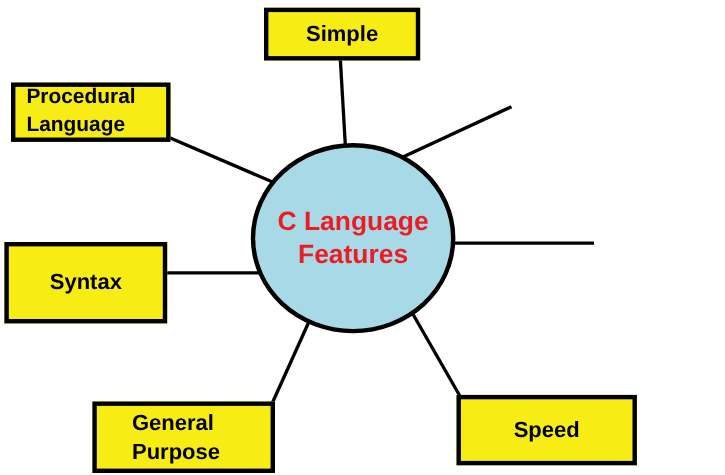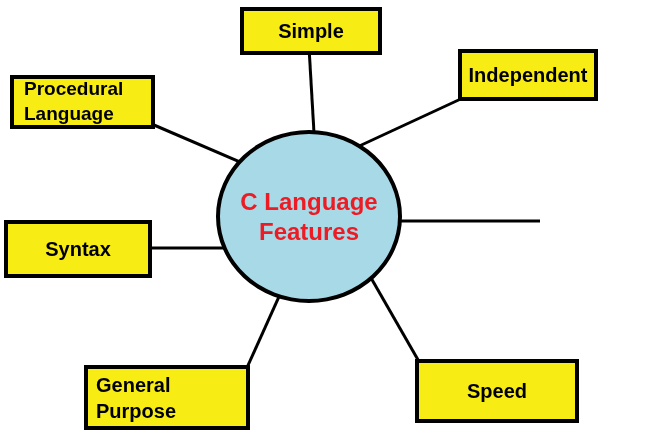--- a/index.html
+++ b/index.html
@@ -16,21 +16,21 @@
     left: 0; top: 0;
     width: 659px; height: 432px;
     z-index: 0;
   }
   .connectors line {
     stroke: var(--connector, #000000);
     stroke-width: 3;
   }
   .center-node {
     position: absolute;
-    left: 216px; top: 130px;
+    left: 228px; top: 130px;
     width: 186px; height: 173px;
     box-sizing: border-box;
     background: var(--center-fill, #A8D9E6);
     border: 4px solid var(--center-border, #000000);
     border-radius: 50%;
     z-index: 1;
     display: flex;
     align-items: center;
     justify-content: center;
     text-align: center;
@@ -55,22 +55,22 @@
     color: var(--node-text, #000000);
   }
   .node-box .lbl { white-space: pre-line; line-height: 1.3; }
   .node-box.centered { justify-content: center; text-align: left; }
   .node-box.leftal { justify-content: flex-start; text-align: left; }
 
   .box-simple      { left: 240px; top: 7px;   width: 142px; height: 48px; }
   .box-independent { left: 458px; top: 49px;  width: 140px; height: 52px; }
   .box-procedural  { left: 10px;  top: 75px;  width: 145px; height: 54px; padding-left: 10px; font-size: 19px; }
   .box-library     { left: 525px; top: 192px; width: 131px; height: 58px; }
-  .box-syntax      { left: 4px;   top: 220px; width: 148px; height: 58px; }
-  .box-general     { left: 84px;  top: 365px; width: 166px; height: 65px; padding-left: 8px; }
+  .box-syntax      { left: 4px;   top: 220px; width: 148px; height: 74px; }
+  .box-general     { left: 84px;  top: 365px; width: 166px; height: 65px; padding-left: 32px; }
   .box-speed       { left: 415px; top: 359px; width: 164px; height: 64px; }
 </style>
 </head>
 <body>
 
 <div class="stage">
 
   <svg class="connectors" viewBox="0 0 659 432">
     <line x1="308" y1="30" x2="315" y2="150"></line>
     <line x1="465" y1="97" x2="355" y2="148"></line>
@@ -83,23 +83,20 @@
 
   <div class="center-node">
     <div class="center-label">C Language
 Features</div>
   </div>
 
   <div class="node-box centered box-simple">
     <span class="lbl">Simple</span>
   </div>
 
-  <div class="node-box centered box-independent">
-    <span class="lbl">Independent</span>
-  </div>
 
   <div class="node-box leftal box-procedural">
     <span class="lbl">Procedural
 Language</span>
   </div>
 
 
   <div class="node-box centered box-syntax">
     <span class="lbl">Syntax</span>
   </div>

